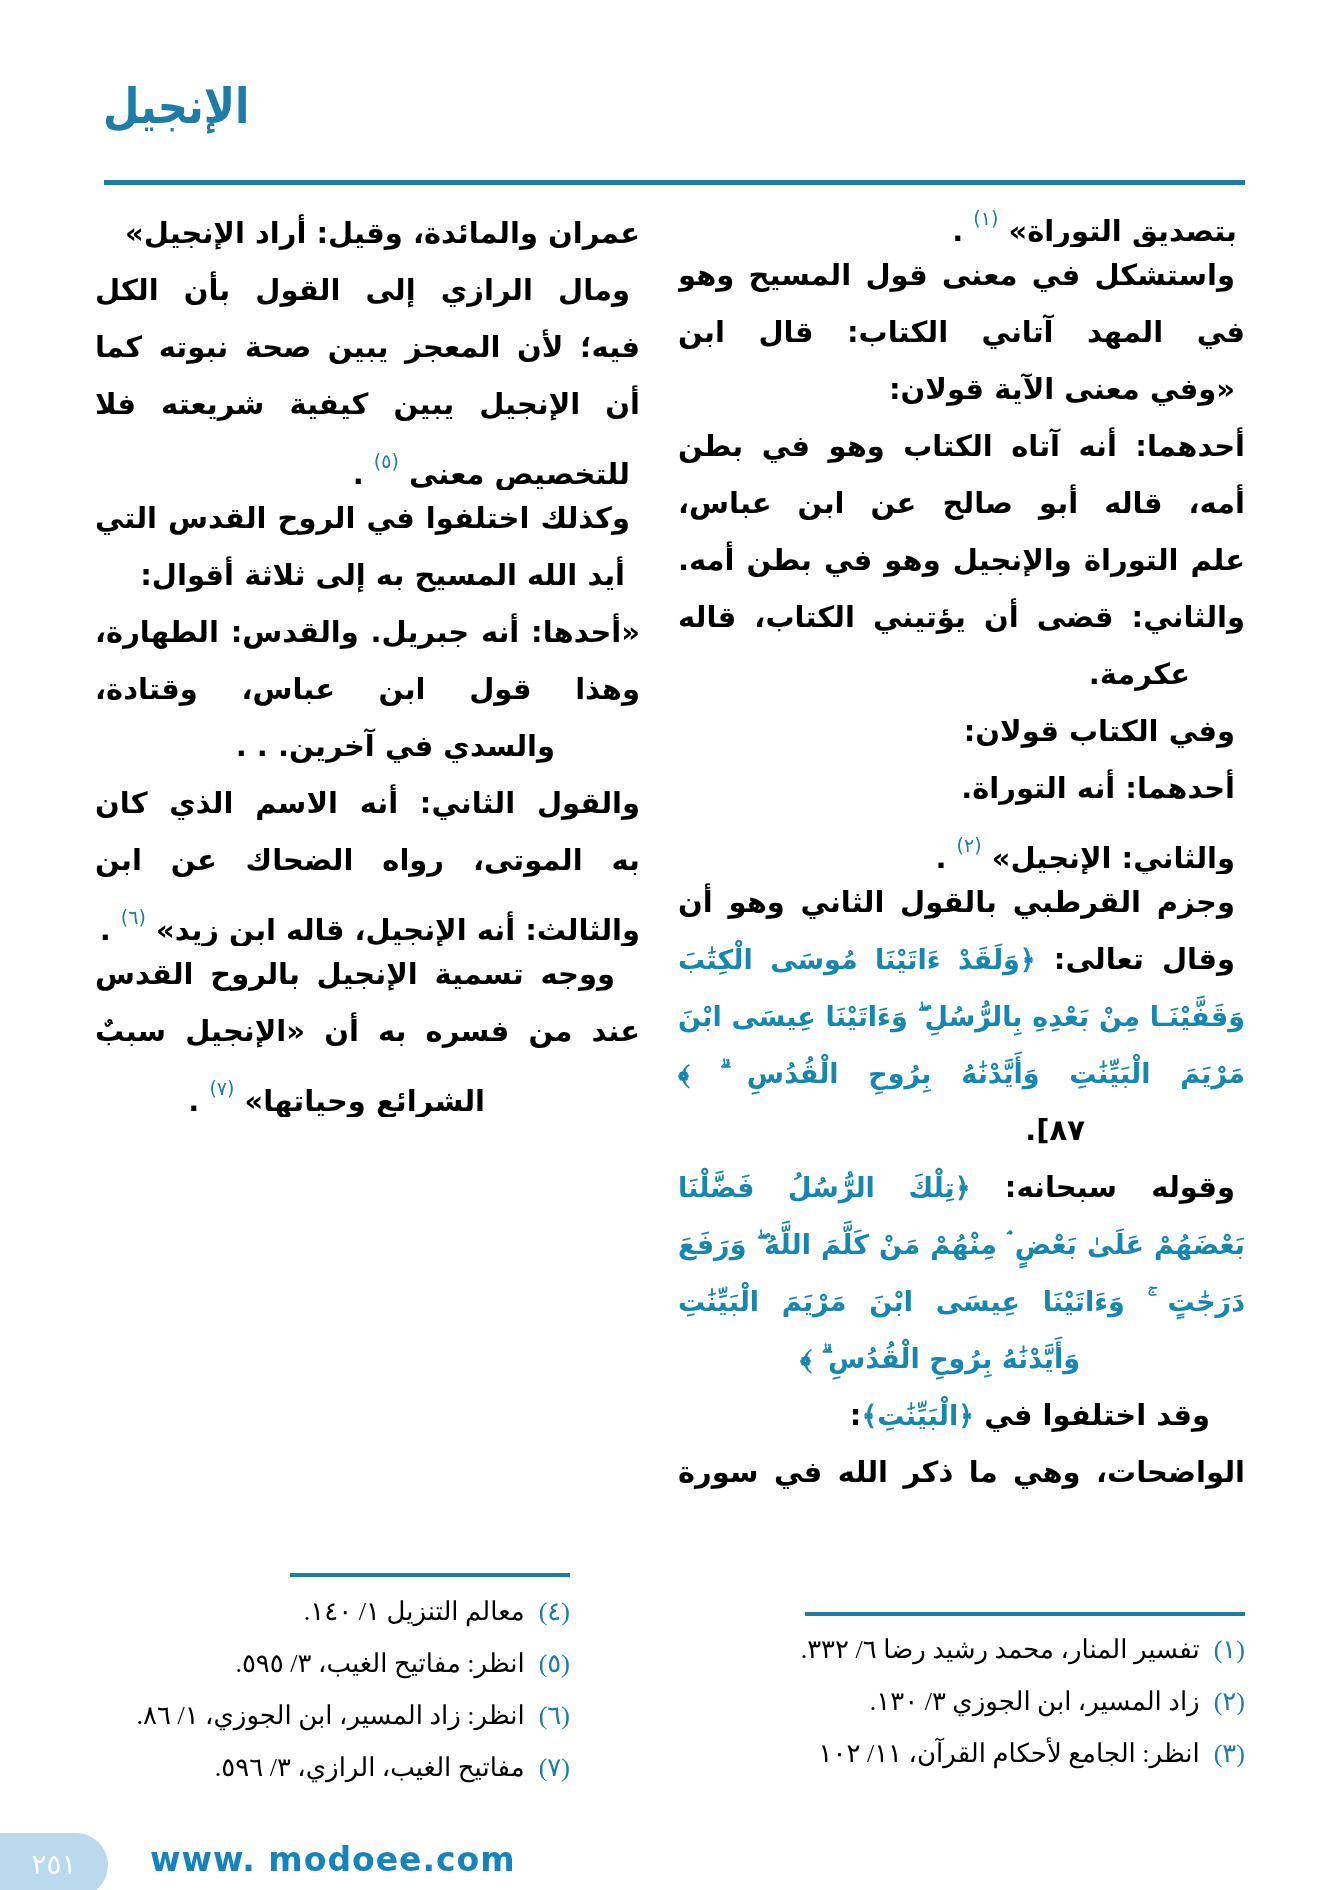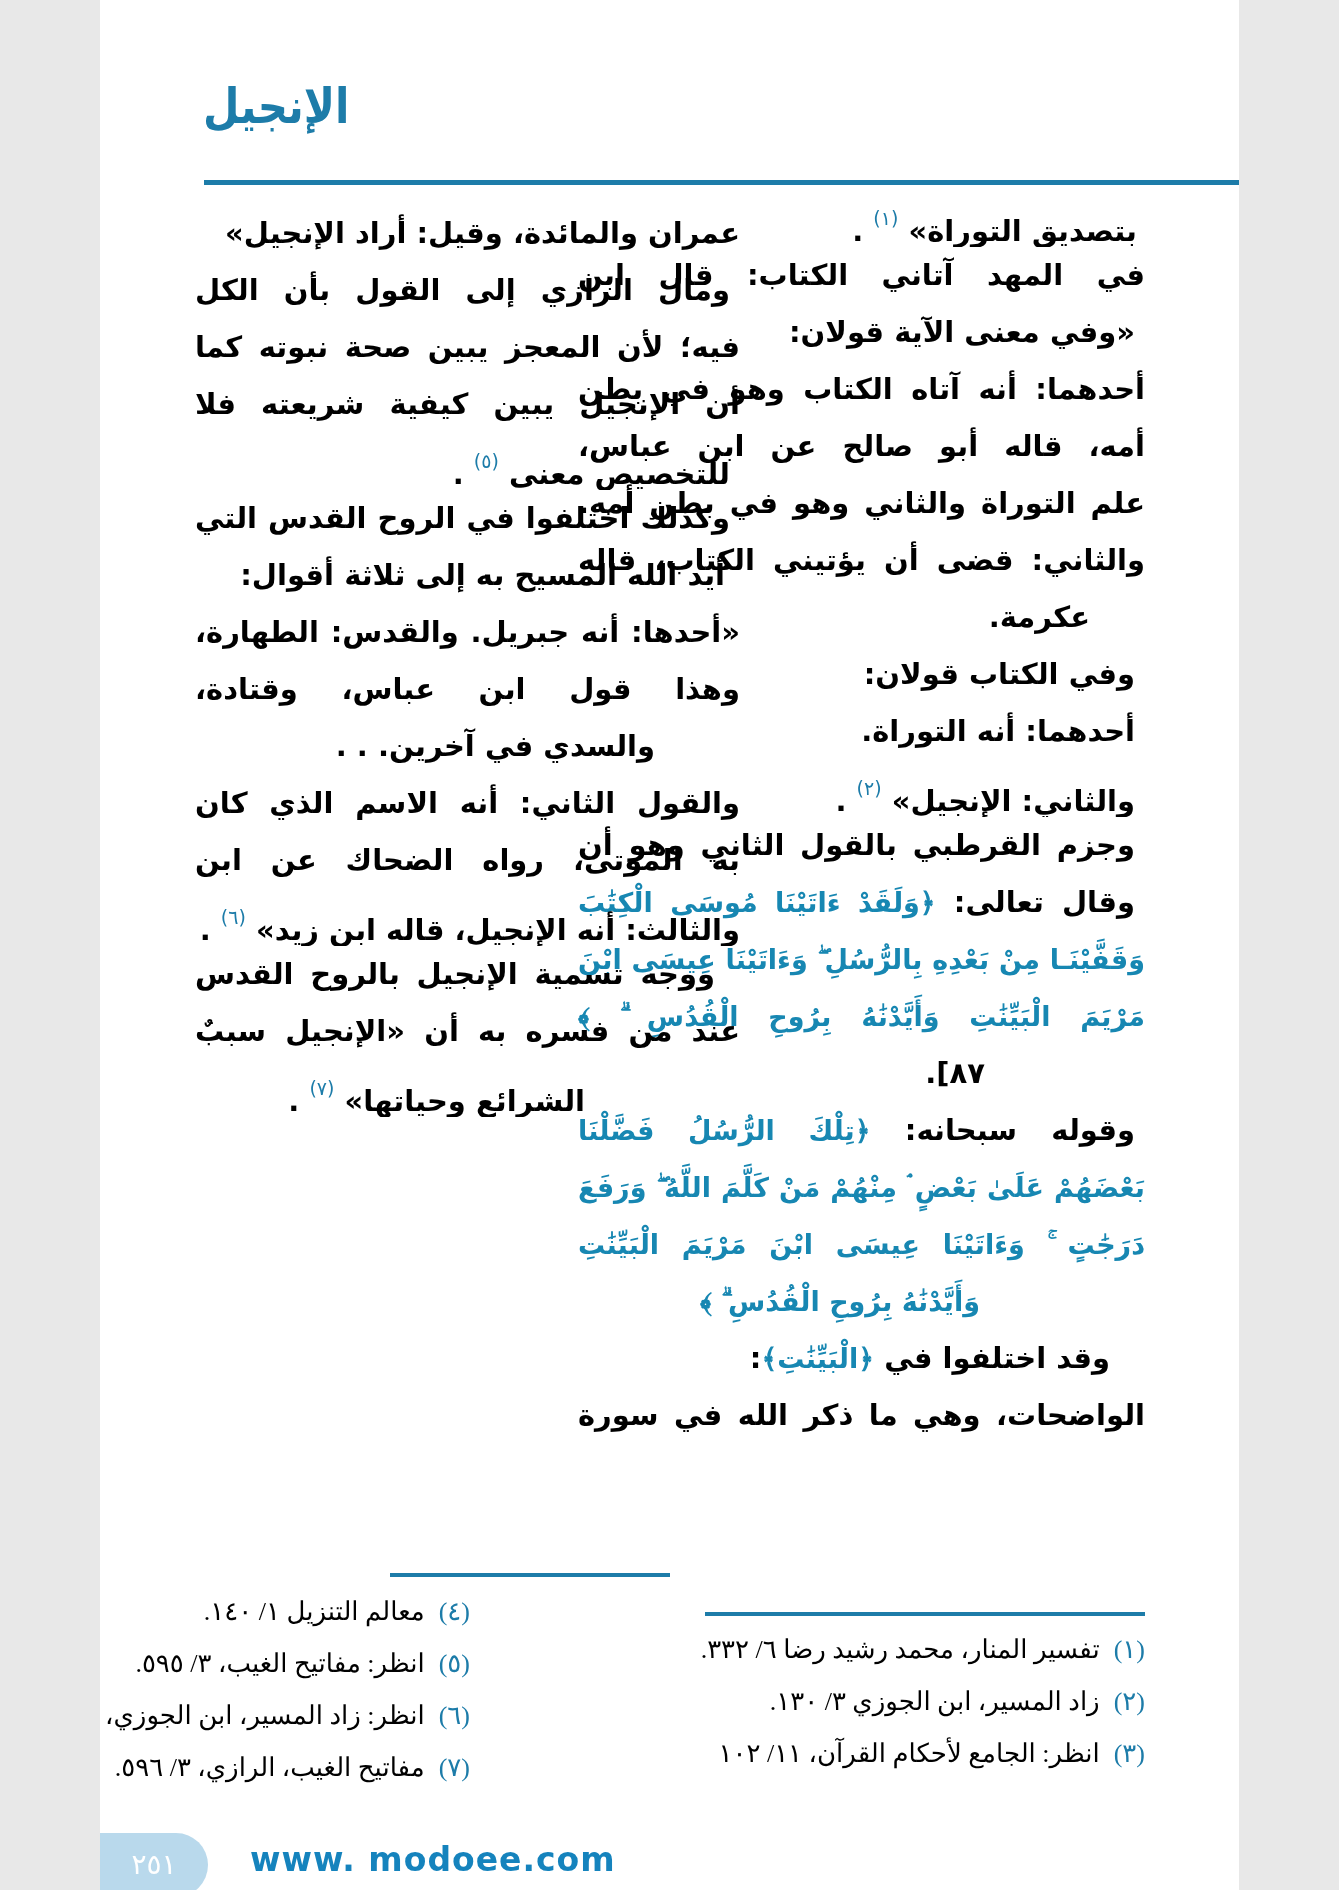--- a/index.html
+++ b/index.html
@@ -1,17 +1,17 @@
 <!DOCTYPE html>
 <html lang="ar" dir="rtl"><head>
 <meta charset="utf-8">
 <style>
   html,body{margin:0;padding:0;background:#e8e8e8;}
   .page{
-    position:relative;width:1139px;height:1890px;background:#ffffff;
+    position:relative;width:1339px;height:1890px;background:#ffffff;
     margin:0 auto;overflow:hidden;
     font-family:"DejaVu Sans",sans-serif;direction:rtl;
     --accent:#1d7ca9;--quran:#1787b2;--badge:#b9d9ec;--site:#1583bd;
   }
   
   .hdr-title{
     position:absolute;top:86px;left:103px;color:var(--accent);
     font-size:42px;font-weight:bold;line-height:1;transform:scaleY(1.15);
   }
   .hdr-rule{position:absolute;top:180px;left:104px;width:1141px;height:5px;background:var(--accent);}
@@ -53,25 +53,26 @@
 </head>
 <body>
 
 <div class="page" style="--accent: #1d7ca9; --quran: #1787b2; --badge: #b9d9ec; --site: #1583bd;">
 
   <div class="hdr-title">الإنجيل</div>
   <div class="hdr-rule"></div>
 
   <div class="col col-right">
       <div class="line lr" style="padding-right: 8px;"><span class="body">بتصديق التوراة» </span><span class="ref">(١)</span><span class="body"> .</span></div>
+      <div class="line lj" style="padding-right: 10px;"><span class="body">واستشكل في معنى قول المسيح وهو</span></div>
       <div class="line lj"><span class="body">في المهد آتاني الكتاب: قال ابن الجوزي:</span></div>
       <div class="line lr" style="padding-right: 10px;"><span class="body">«وفي معنى الآية قولان:</span></div>
       <div class="line lj"><span class="body">أحدهما: أنه آتاه الكتاب وهو في بطن</span></div>
       <div class="line lj"><span class="body">أمه، قاله أبو صالح عن ابن عباس، وقيل:</span></div>
-      <div class="line lj"><span class="body">علم التوراة والثاني وهو في بطن أمه.</span></div>
+      <div class="line lj"><span class="body">علم التوراة والإنجيل وهو في بطن أمه.</span></div>
       <div class="line lj"><span class="body">والثاني: قضى أن يؤتيني الكتاب، قاله</span></div>
       <div class="line lr" style="padding-right: 55px;"><span class="body">عكرمة.</span></div>
       <div class="line lr" style="padding-right: 10px;"><span class="body">وفي الكتاب قولان:</span></div>
       <div class="line lr" style="padding-right: 10px;"><span class="body">أحدهما: أنه التوراة.</span></div>
       <div class="line lr" style="padding-right: 10px;"><span class="body">والثاني: الإنجيل» </span><span class="ref">(٢)</span><span class="body"> .</span></div>
       <div class="line lj" style="padding-right: 10px;"><span class="body">وجزم القرطبي بالقول الثاني وهو أن</span></div>
       <div class="line lj" style="padding-right: 10px;"><span class="body">وقال تعالى: </span><span class="quran">﴿وَلَقَدْ ءَاتَيْنَا مُوسَى الْكِتَٰبَ</span></div>
       <div class="line lj"><span class="quran">وَقَفَّيْنَـا مِنْ بَعْدِهِ بِالرُّسُلِ ۖ وَءَاتَيْنَا عِيسَى ابْنَ</span></div>
       <div class="line lj"><span class="quran">مَرْيَمَ الْبَيِّنَٰتِ وَأَيَّدْنَٰهُ بِرُوحِ الْقُدُسِ ۗ ﴾</span></div>
       <div class="line lr" style="padding-right: 160px;"><span class="body">٨٧].</span></div>

